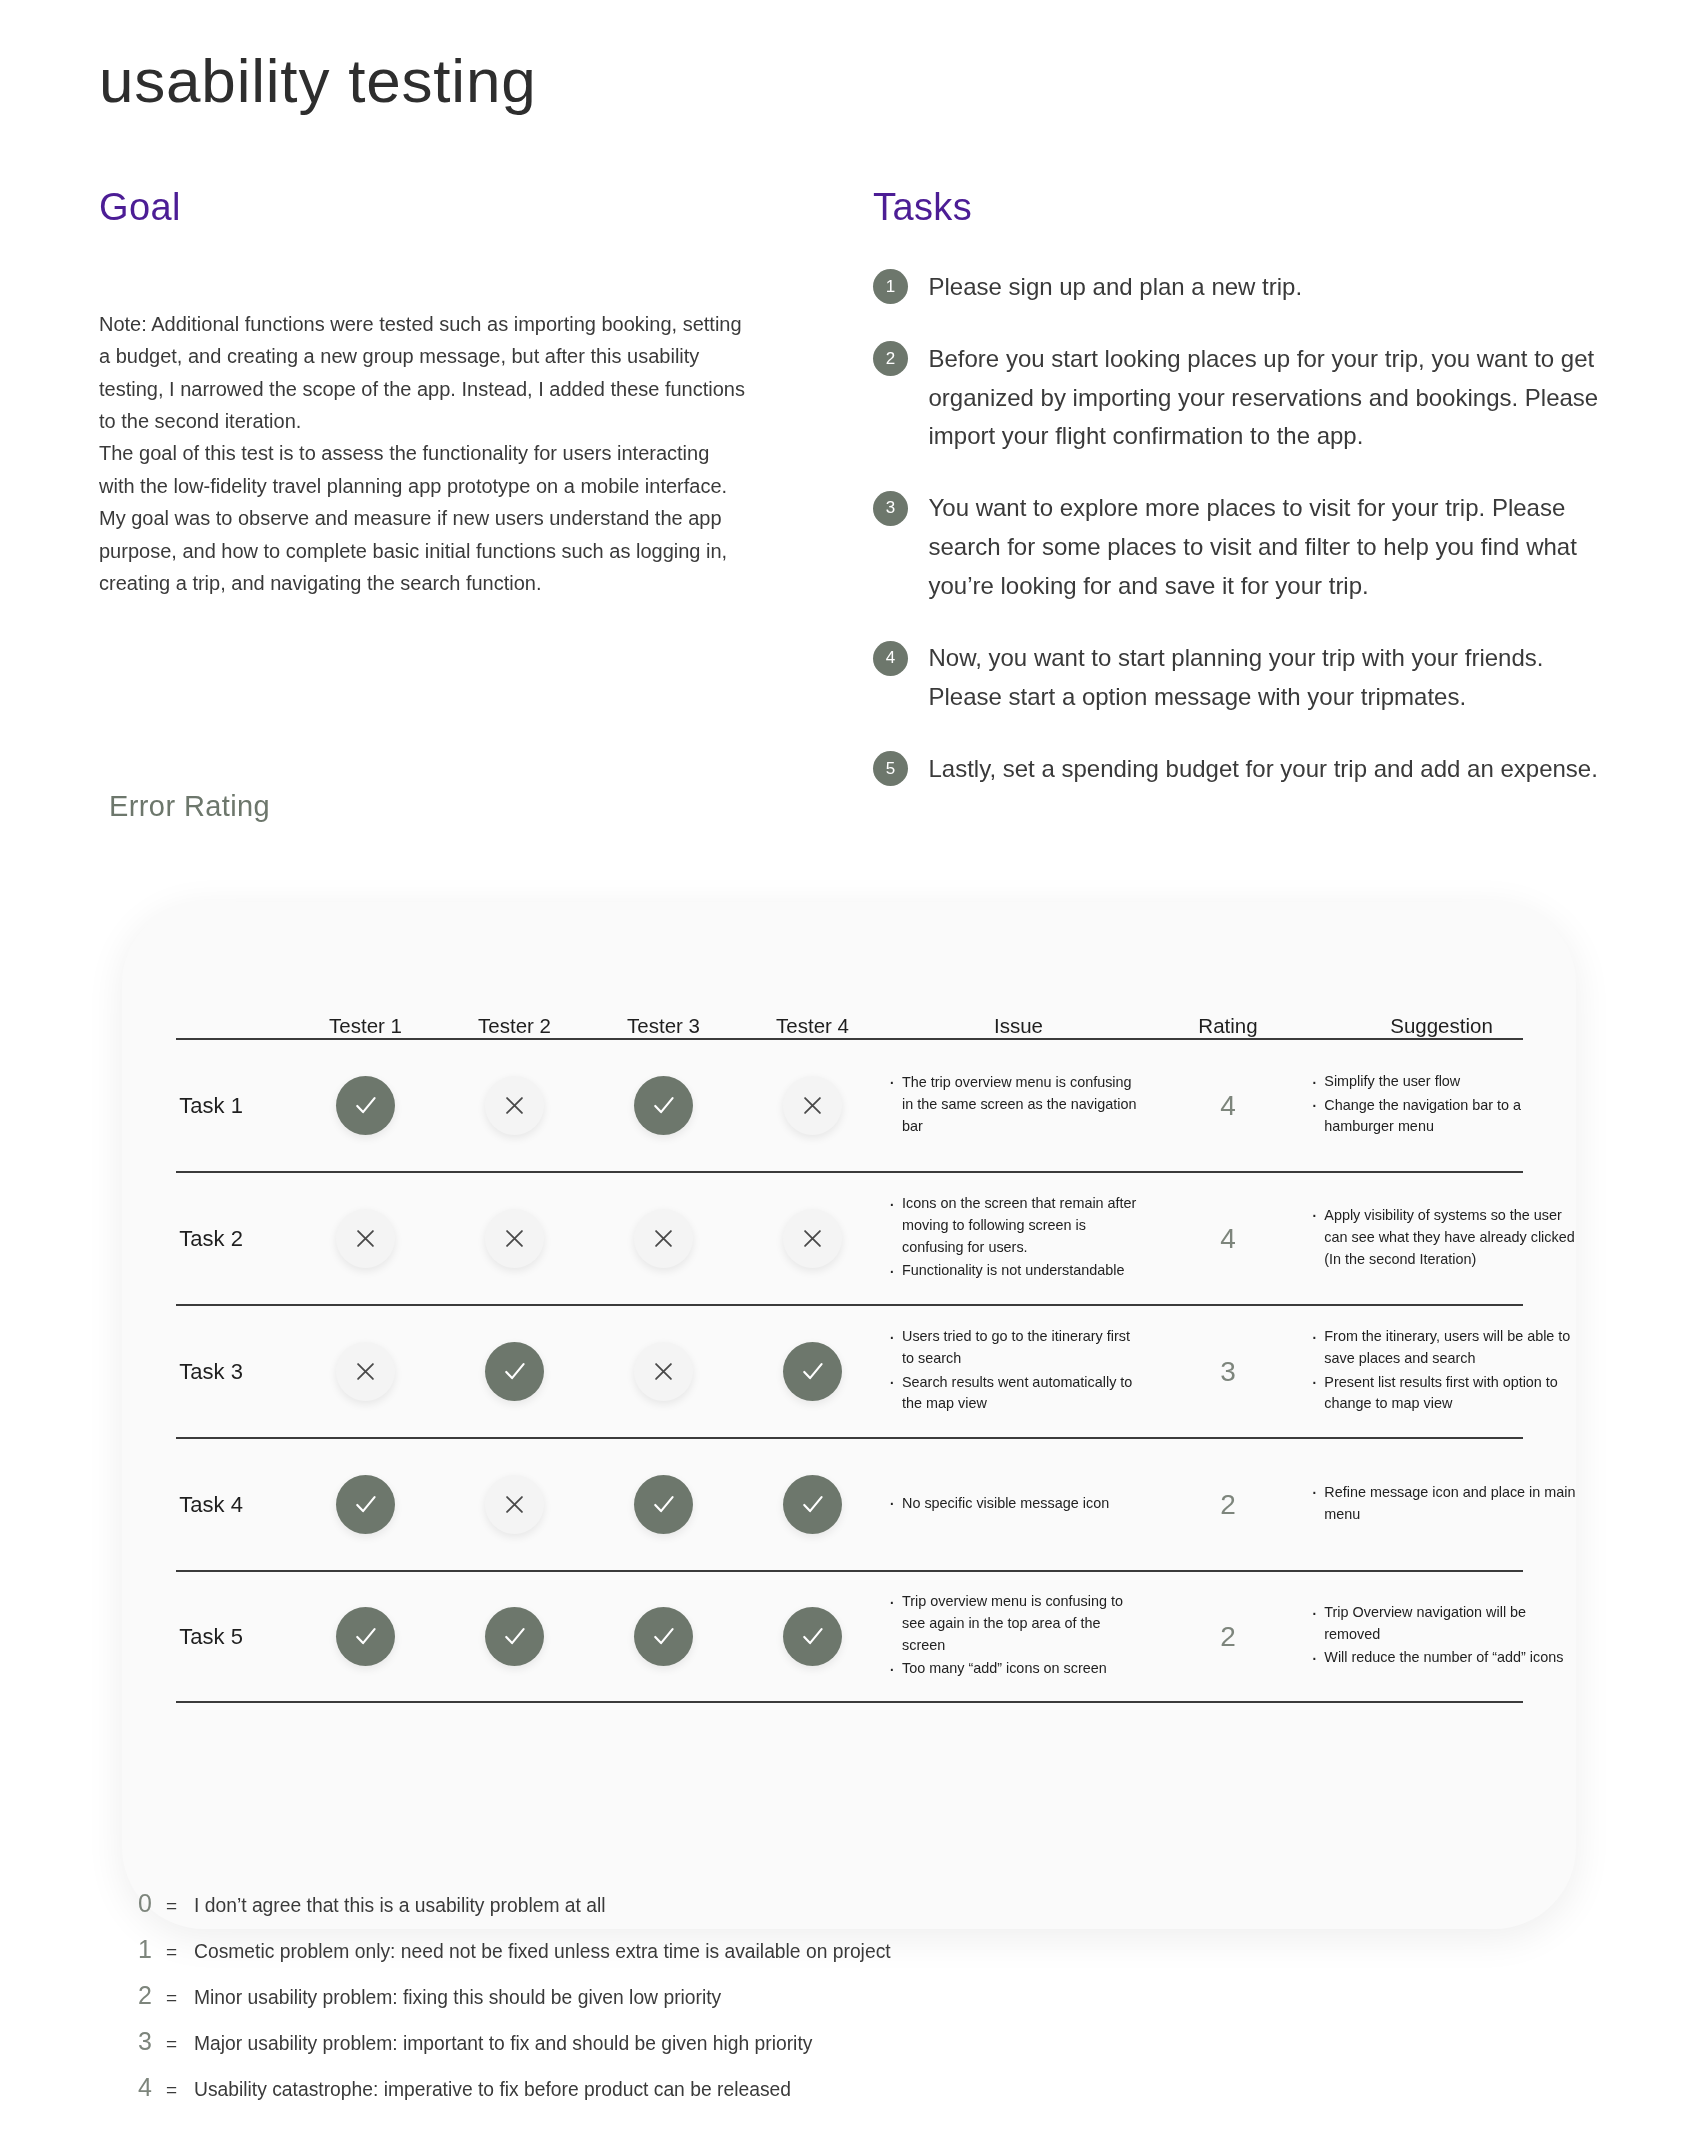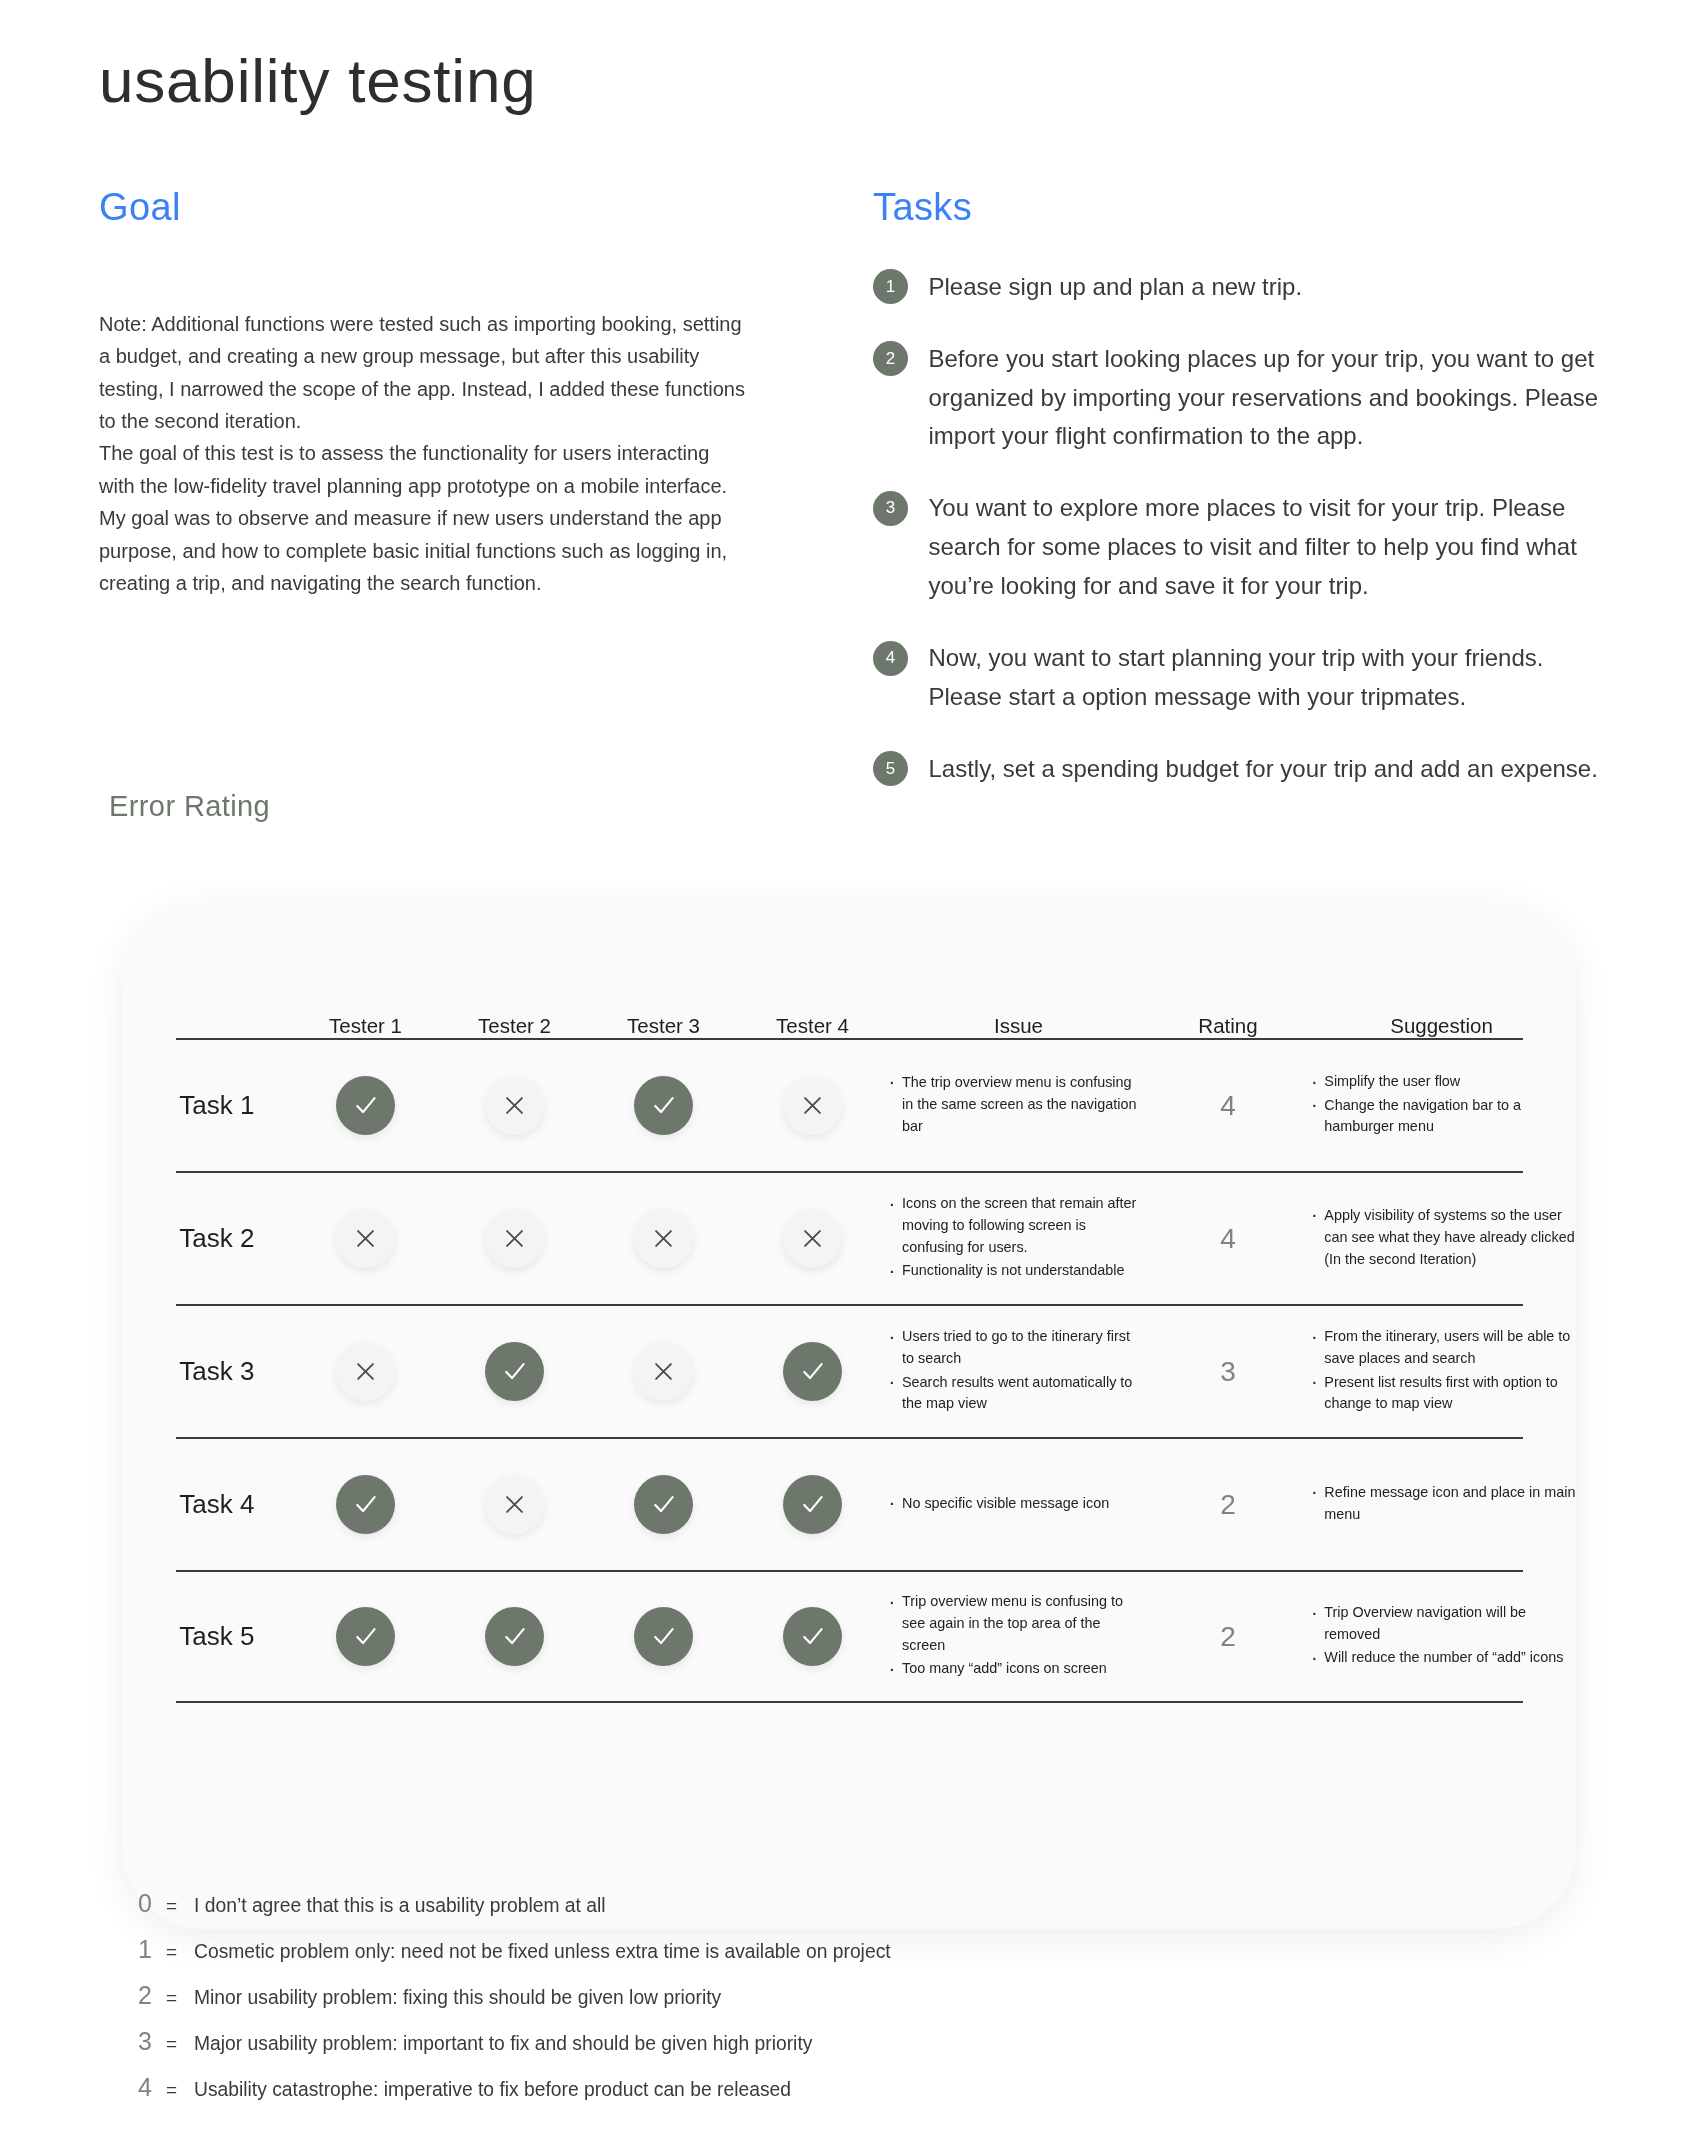--- a/index.html
+++ b/index.html
@@ -30,21 +30,21 @@
     font-weight: 300;
     letter-spacing: 0.8px;
     color: #2e2e2e;
     line-height: 1.05;
   }
 
   
   .section-heading {
     font-size: 38px;
     font-weight: 400;
-    color: #3b82f6;
+    color: #4c1d95;
     letter-spacing: 0.4px;
     line-height: 1.1;
   }
 
   
   .goal-col {
     position: absolute;
     left: 99px;
     top: 187px;
     width: 649px;
@@ -144,21 +144,21 @@
   .trow {
     display: flex;
     align-items: center;
     border-top: 2.1px solid #3b3b3b;
     min-height: 133px;
     padding: 13px 0;
   }
   .trow.last { border-bottom: 2.1px solid #3b3b3b; }
 
   .task-label {
-    font-size: 26px;
+    font-size: 22px;
     color: #1f1f1f;
     font-weight: 400;
     padding-left: 3.3px;
   }
 
   .mark-cell {
     display: flex;
     align-items: center;
     justify-content: center;
   }

